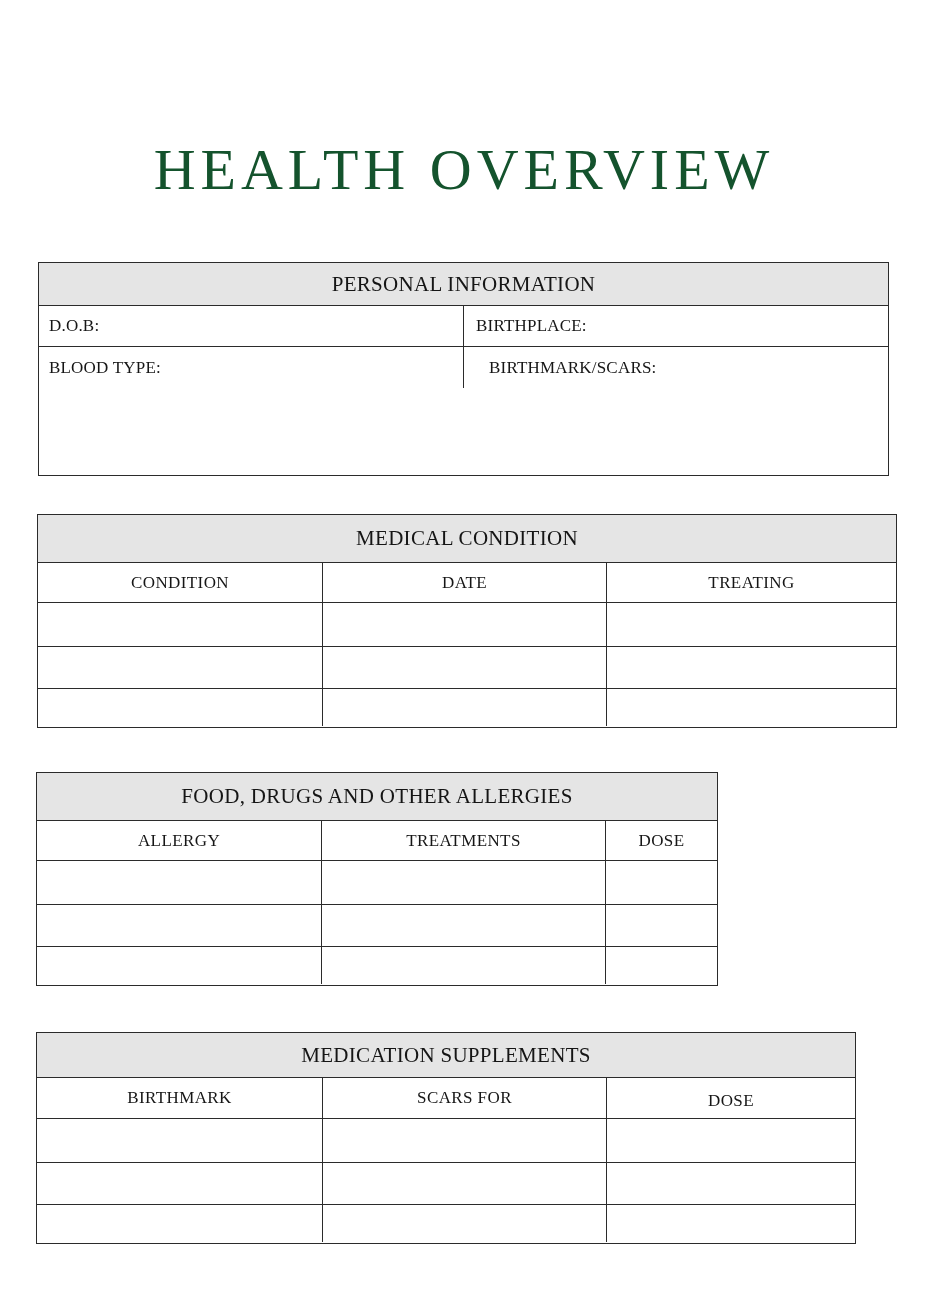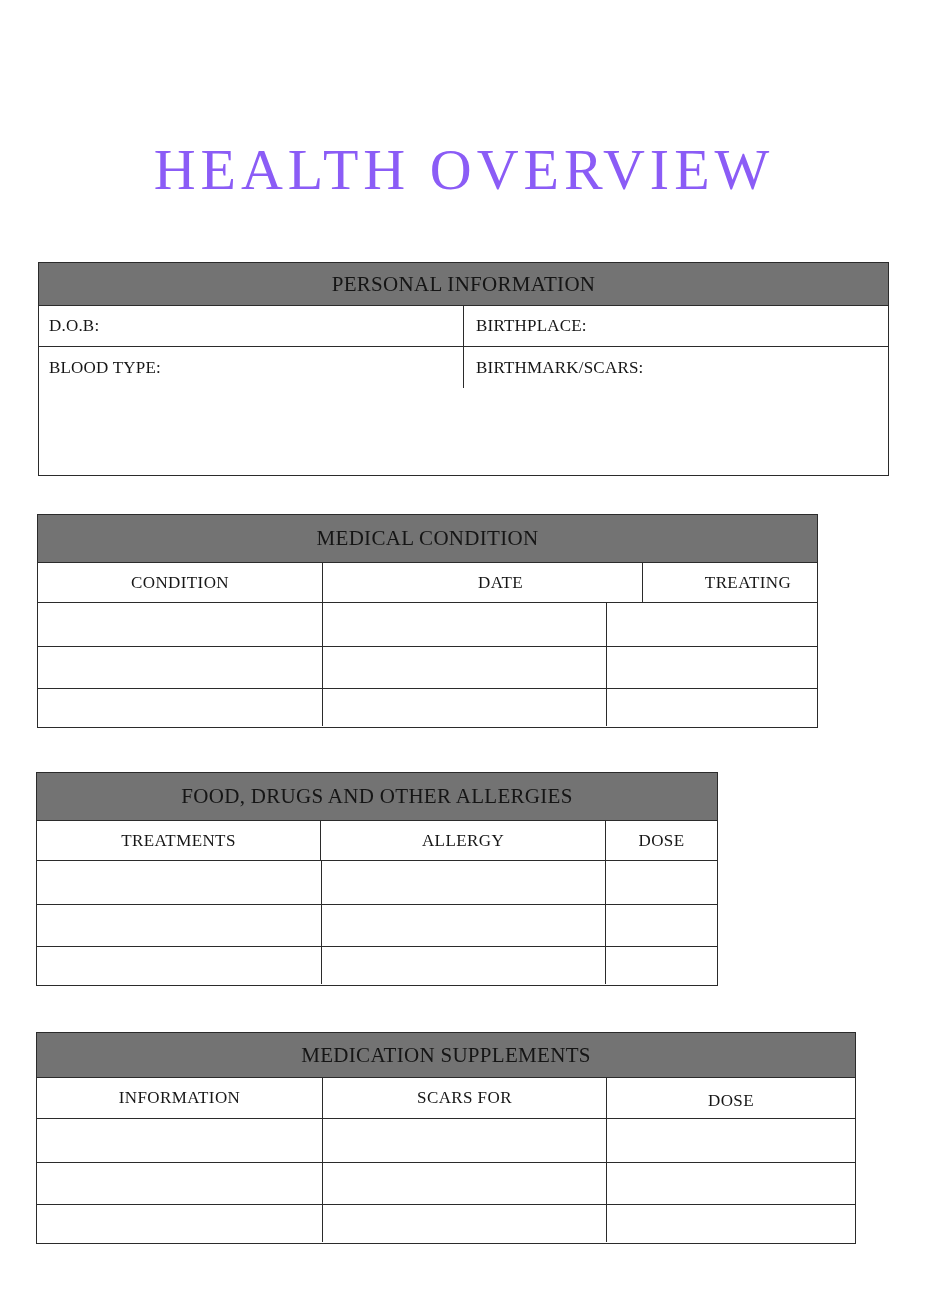--- a/index.html
+++ b/index.html
@@ -2,27 +2,27 @@
 <html><head>
 <meta charset="utf-8">
 <style>
   * { box-sizing: border-box; margin: 0; padding: 0; }
   html, body { width: 928px; height: 1313px; background: #ffffff; }
   body { position: relative; font-family: "DejaVu Serif", "Liberation Serif", serif; color: #111111; overflow: hidden; }
 
   .page-title {
     position: absolute; left: 0; top: 138px; width: 928px;
     text-align: center; font-family: "Liberation Serif", "DejaVu Serif", serif;
-    font-size: 58px; letter-spacing: 5px; font-weight: normal; color: #8b5cf6;
+    font-size: 58px; letter-spacing: 5px; font-weight: normal; color: #14532d;
     line-height: 64px;
   }
 
   .section { position: absolute; border: 1.5px solid #2b2b2b; background: #fff; }
   .section-header {
-    background: #737373; border-bottom: 1.5px solid #2b2b2b;
+    background: #e5e5e5; border-bottom: 1.5px solid #2b2b2b;
     display: flex; align-items: center; justify-content: center;
     font-family: "Liberation Serif", "DejaVu Serif", serif;
     font-size: 21px; color: #151515; letter-spacing: 0.3px;
   }
 
   
   .pi-row { display: flex; border-bottom: 1.5px solid #2b2b2b; }
   .pi-row:last-child { border-bottom: none; }
   .pi-cell {
     display: flex; align-items: center; padding-left: 10px;
@@ -55,33 +55,33 @@
 <section class="section" style="left:38px; top:262px; width:851px; height:214px;">
   <div class="section-header" style="height:43px;">PERSONAL INFORMATION</div>
   <div class="pi-row" style="height:41px;">
     <div class="pi-cell left">
         <span>D.O.B:</span>
       </div>
     <div class="pi-cell right">
         <span>BIRTHPLACE:</span>
       </div>
   </div>
-  <div class="pi-row" style="height:41px;">
+  <div class="pi-row" style="height:41px;gap:13px;">
     <div class="pi-cell left">
         <span>BLOOD TYPE:</span>
       </div>
     <div class="pi-cell right">
         <span>BIRTHMARK/SCARS:</span>
       </div>
   </div>
 </section>
 
-<section class="section" style="left:37px; top:514px; width:781px; height:214px;">
+<section class="section" style="left:37px; top:514px; width:860px; height:214px;">
   <div class="section-header" style="height:48px;">MEDICAL CONDITION</div>
-  <div class="tbl-row" style="height:40px;gap:36px;">
+  <div class="tbl-row" style="height:40px;">
     <div class="tbl-cell c1">CONDITION</div>
     <div class="tbl-cell c2">DATE</div>
     <div class="tbl-cell c3">TREATING</div>
   </div>
   <div class="tbl-row" style="height:44px;">
     <div class="tbl-cell c1 input"></div>
     <div class="tbl-cell c2 input"></div>
     <div class="tbl-cell c3 input"></div>
   </div>
   <div class="tbl-row" style="height:42px;">
@@ -92,22 +92,22 @@
   <div class="tbl-row" style="height:37px;">
     <div class="tbl-cell c1 input"></div>
     <div class="tbl-cell c2 input"></div>
     <div class="tbl-cell c3 input"></div>
   </div>
 </section>
 
 <section class="section" style="left:36px; top:772px; width:682px; height:214px;">
   <div class="section-header" style="height:48px;">FOOD, DRUGS AND OTHER ALLERGIES</div>
   <div class="tbl-row" style="height:40px;">
+    <div class="tbl-cell c1">ALLERGY</div>
     <div class="tbl-cell c2">TREATMENTS</div>
-    <div class="tbl-cell c1">ALLERGY</div>
     <div class="tbl-cell c3">DOSE</div>
   </div>
   <div class="tbl-row" style="height:44px;">
     <div class="tbl-cell c1 input"></div>
     <div class="tbl-cell c2 input"></div>
     <div class="tbl-cell c3 input"></div>
   </div>
   <div class="tbl-row" style="height:42px;">
     <div class="tbl-cell c1 input"></div>
     <div class="tbl-cell c2 input"></div>
@@ -116,21 +116,21 @@
   <div class="tbl-row" style="height:37px;">
     <div class="tbl-cell c1 input"></div>
     <div class="tbl-cell c2 input"></div>
     <div class="tbl-cell c3 input"></div>
   </div>
 </section>
 
 <section class="section" style="left:36px; top:1032px; width:820px; height:212px;">
   <div class="section-header" style="height:45px;">MEDICATION SUPPLEMENTS</div>
   <div class="tbl-row" style="height:41px;">
-    <div class="tbl-cell c1" style="width:286px;">INFORMATION</div>
+    <div class="tbl-cell c1" style="width:286px;">BIRTHMARK</div>
     <div class="tbl-cell c2">SCARS FOR</div>
     <div class="tbl-cell c3" style="padding-top:6px;">DOSE</div>
   </div>
   <div class="tbl-row" style="height:44px;">
     <div class="tbl-cell c1 input" style="width:286px;"></div>
     <div class="tbl-cell c2 input"></div>
     <div class="tbl-cell c3 input"></div>
   </div>
   <div class="tbl-row" style="height:42px;">
     <div class="tbl-cell c1 input" style="width:286px;"></div>

